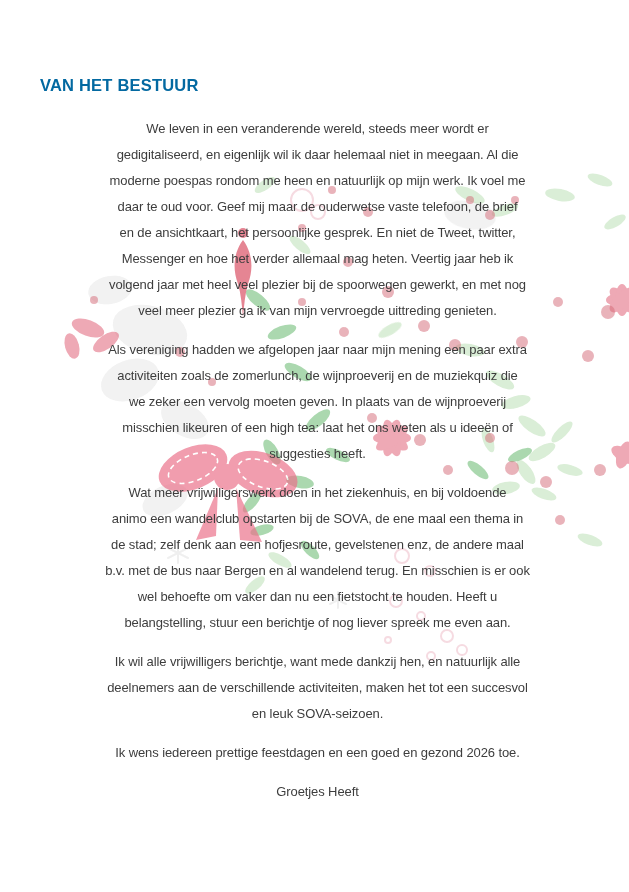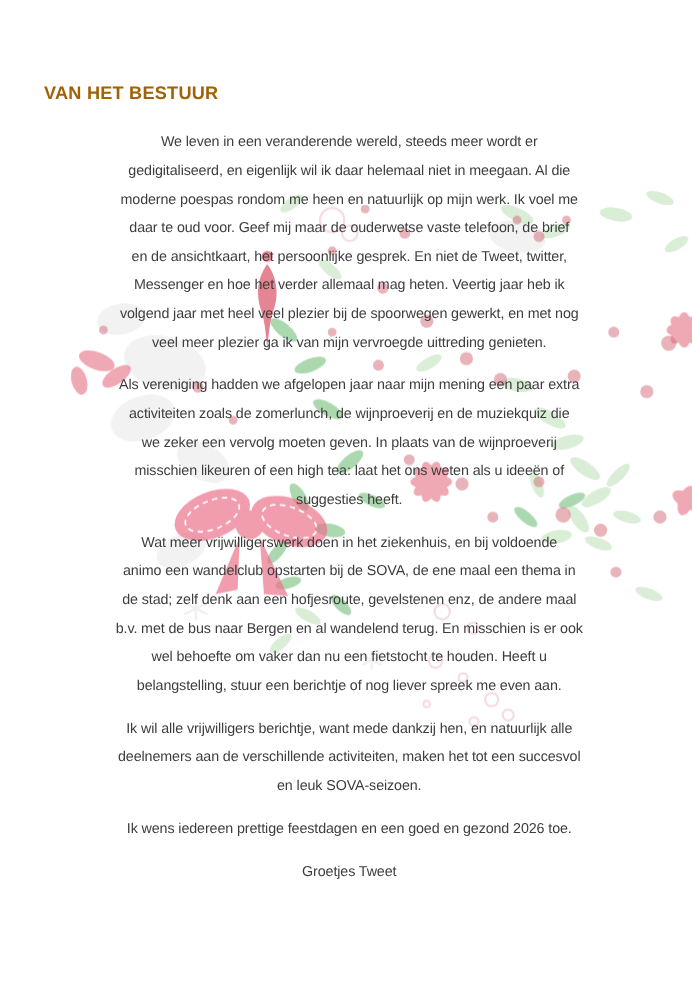--- a/index.html
+++ b/index.html
@@ -22,21 +22,21 @@
   }
   .content {
     position: absolute;
     left: 40px; top: 76px;
     width: 555px;
     color: #3d3d3d;
   }
   .title {
     font-size: 16.5px;
     font-weight: 700;
-    color: #a16207;
+    color: #0369a1;
     letter-spacing: 0.2px;
     margin: 0 0 21px 0;
     line-height: 19px;
   }
   .para {
     font-size: 13px;
     line-height: 26px;
     letter-spacing: -0.1px;
     margin: 0 0 13px 0;
     white-space: pre;
@@ -203,16 +203,16 @@
     <p class="para">Wat meer vrijwilligerswerk doen in het ziekenhuis, en bij voldoende
 animo een wandelclub opstarten bij de SOVA, de ene maal een thema in
 de stad; zelf denk aan een hofjesroute, gevelstenen enz, de andere maal
 b.v. met de bus naar Bergen en al wandelend terug. En misschien is er ook
 wel behoefte om vaker dan nu een fietstocht te houden. Heeft u
 belangstelling, stuur een berichtje of nog liever spreek me even aan.</p>
     <p class="para">Ik wil alle vrijwilligers berichtje, want mede dankzij hen, en natuurlijk alle
 deelnemers aan de verschillende activiteiten, maken het tot een succesvol
 en leuk SOVA-seizoen.</p>
     <p class="para">Ik wens iedereen prettige feestdagen en een goed en gezond 2026 toe.</p>
-    <p class="para">Groetjes Tweet</p>
+    <p class="para">Groetjes Heeft</p>
   </div>
 
 </div>
 
 </body></html>

